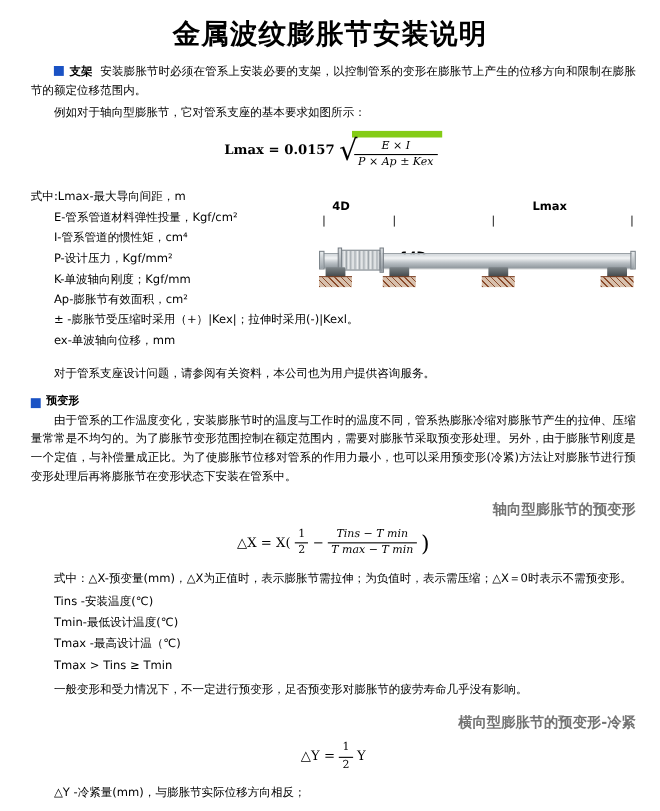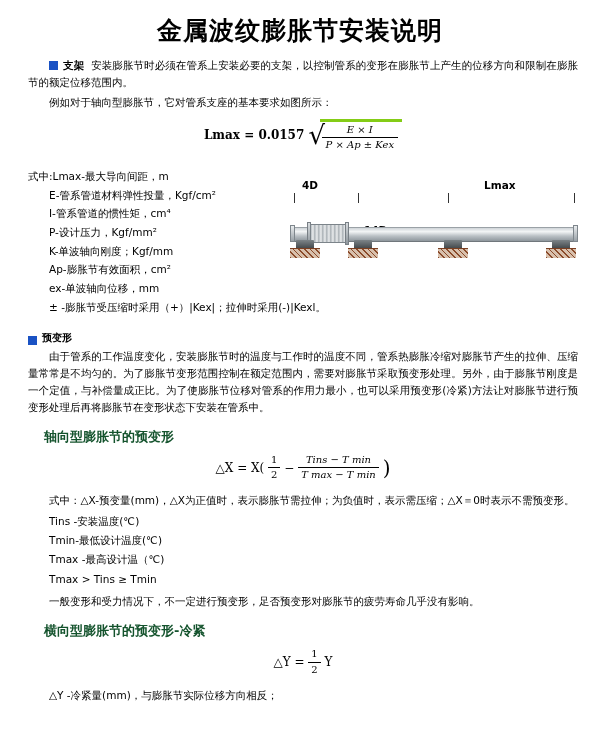--- a/index.html
+++ b/index.html
@@ -69,25 +69,26 @@
     width: 9px;
     height: 9px;
     background: #1a52c4;
     vertical-align: -1px;
     margin-right: 5px;
   }
   .bold {
     font-weight: bold;
   }
   .subhead {
-    color: #14532d;
+    color: #737373;
     font-weight: bold;
     font-size: 13px;
     margin: 12px 0 8px 0;
     padding-left: 16px;
+    text-align: right;
   }
   .formula-box {
     text-align: center;
     margin: 8px 0 10px 0;
   }
   .formula {
     display: inline-block;
     font-family: "DejaVu Serif", "Liberation Serif", serif;
     font-size: 12px;
     font-weight: bold;
@@ -119,21 +120,21 @@
   .sqrt .radical {
     position: absolute;
     left: 0;
     top: 50%;
     transform: translateY(-50%);
     font-size: 26px;
     line-height: 0;
     font-weight: normal;
   }
   .sqrt .under {
-    border-top: 3px solid #84cc16;
+    border-top: 6px solid #84cc16;
     padding: 2px 4px 0 2px;
     display: inline-block;
   }
   .defs {
     margin: 6px 0 6px 0;
   }
   .defs .dl {
     line-height: 1.78;
     font-size: 10.5px;
     white-space: nowrap;
@@ -317,22 +318,22 @@
     </div>
 
     <div class="two-col">
       <div class="left defs">
         <div class="dl">式中:Lmax-最大导向间距，m</div>
         <div class="dl ind">E-管系管道材料弹性投量，Kgf/cm²</div>
         <div class="dl ind">I-管系管道的惯性矩，cm⁴</div>
         <div class="dl ind">P-设计压力，Kgf/mm²</div>
         <div class="dl ind">K-单波轴向刚度；Kgf/mm</div>
         <div class="dl ind">Ap-膨胀节有效面积，cm²</div>
+        <div class="dl ind">± -膨胀节受压缩时采用（+）|Kex|；拉伸时采用(-)|Kexl。</div>
         <div class="dl ind">ex-单波轴向位移，mm</div>
-        <div class="dl ind">± -膨胀节受压缩时采用（+）|Kex|；拉伸时采用(-)|Kexl。</div>
       </div>
 
       <div class="right">
         <div class="diagram">
           <div class="dim-row">
             <span class="dim-lbl" style="left:14px;">4D</span>
             <span class="dim-lbl" style="left:76px;margin-top:45px;">14D</span>
             <span class="dim-lbl" style="left:196px;">Lmax</span>
             <span class="tick" style="left:6px;"></span>
             <span class="tick" style="left:70px;"></span>
@@ -360,20 +361,21 @@
             </div>
             <div class="support" style="left:258px;">
               <div class="blk"></div>
               <div class="hatch"></div>
             </div>
           </div>
         </div>
       </div>
     </div>
 
+    <p class="para indent2" style="margin-top:6px;">对于管系支座设计问题，请参阅有关资料，本公司也为用户提供咨询服务。</p>
 
     <div class="section-head">
       <span class="blue-sq"></span>
       <span>预变形</span>
     </div>
 
     <p class="para indent2">由于管系的工作温度变化，安装膨胀节时的温度与工作时的温度不同，管系热膨胀冷缩对膨胀节产生的拉伸、压缩量常常是不均匀的。为了膨胀节变形范围控制在额定范围内，需要对膨胀节采取预变形处理。另外，由于膨胀节刚度是一个定值，与补偿量成正比。为了使膨胀节位移对管系的作用力最小，也可以采用预变形(冷紧)方法让对膨胀节进行预变形处理后再将膨胀节在变形状态下安装在管系中。</p>
 
     <div class="subhead">轴向型膨胀节的预变形</div>
 

